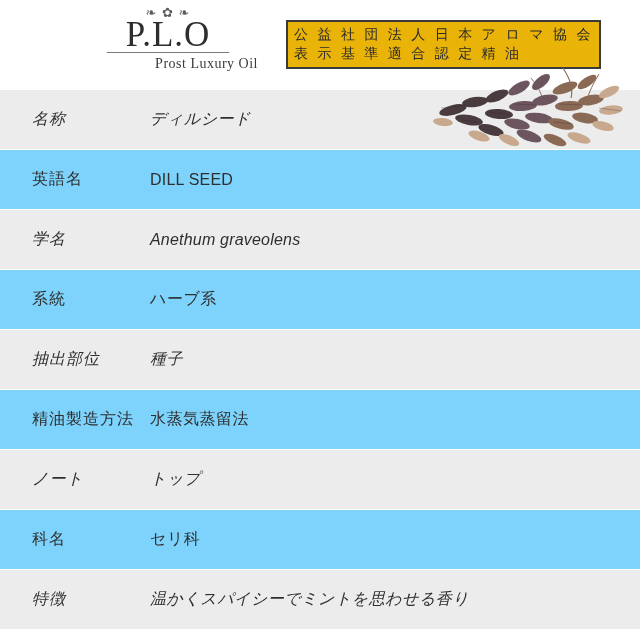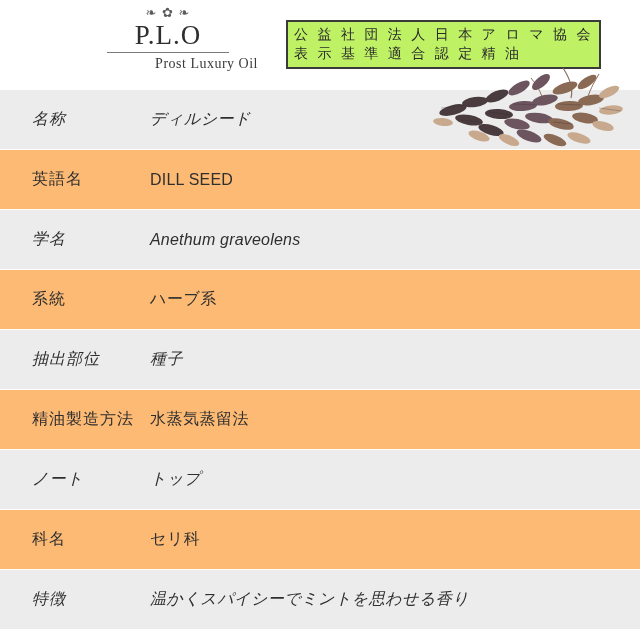--- a/index.html
+++ b/index.html
@@ -36,21 +36,21 @@
   .logo-ornament {
     font-size: 13px;
     line-height: 13px;
     letter-spacing: 1px;
     color: #5a5a5a;
     height: 14px;
     overflow: hidden;
   }
   .logo-main {
     font-family: "Liberation Serif", serif;
-    font-size: 27px;
+    font-size: 35px;
     line-height: 30px;
     letter-spacing: 1px;
     color: #2e2e2e;
   }
   .logo-rule {
     width: 122px;
     height: 1px;
     background: #7a7a7a;
     margin: 2px auto 3px auto;
   }
@@ -62,21 +62,21 @@
     color: #3a3a3a;
     text-align: right;
   }
 
   .cert {
     position: absolute;
     left: 286px;
     top: 20px;
     border: 2px solid #3a3a3a;
     padding: 3px 6px 4px 6px;
-    background: #bef264;
+    background: #eab308;
   }
   .cert-line {
     font-family: "DejaVu Sans", sans-serif;
     font-size: 14px;
     line-height: 19px;
     letter-spacing: 2.5px;
     color: #2b2b2b;
     white-space: nowrap;
   }
 
@@ -86,21 +86,21 @@
     width: 640px;
   }
   .row {
     display: flex;
     align-items: center;
     height: 60px;
     border-bottom: 1px solid #ffffff;
     position: relative;
   }
   .row.alt { background: #ececec; font-style: italic; }
-  .row.base { background: #fdba74; justify-content: space-between; }
+  .row.base { background: #7dd3fc; justify-content: space-between; }
   .row .label {
     width: 150px;
     padding-left: 32px;
     font-family: "DejaVu Sans", sans-serif;
     font-size: 16px;
     color: #2f2f2f;
     letter-spacing: 1px;
   }
   .row .value {
     flex: 1;

